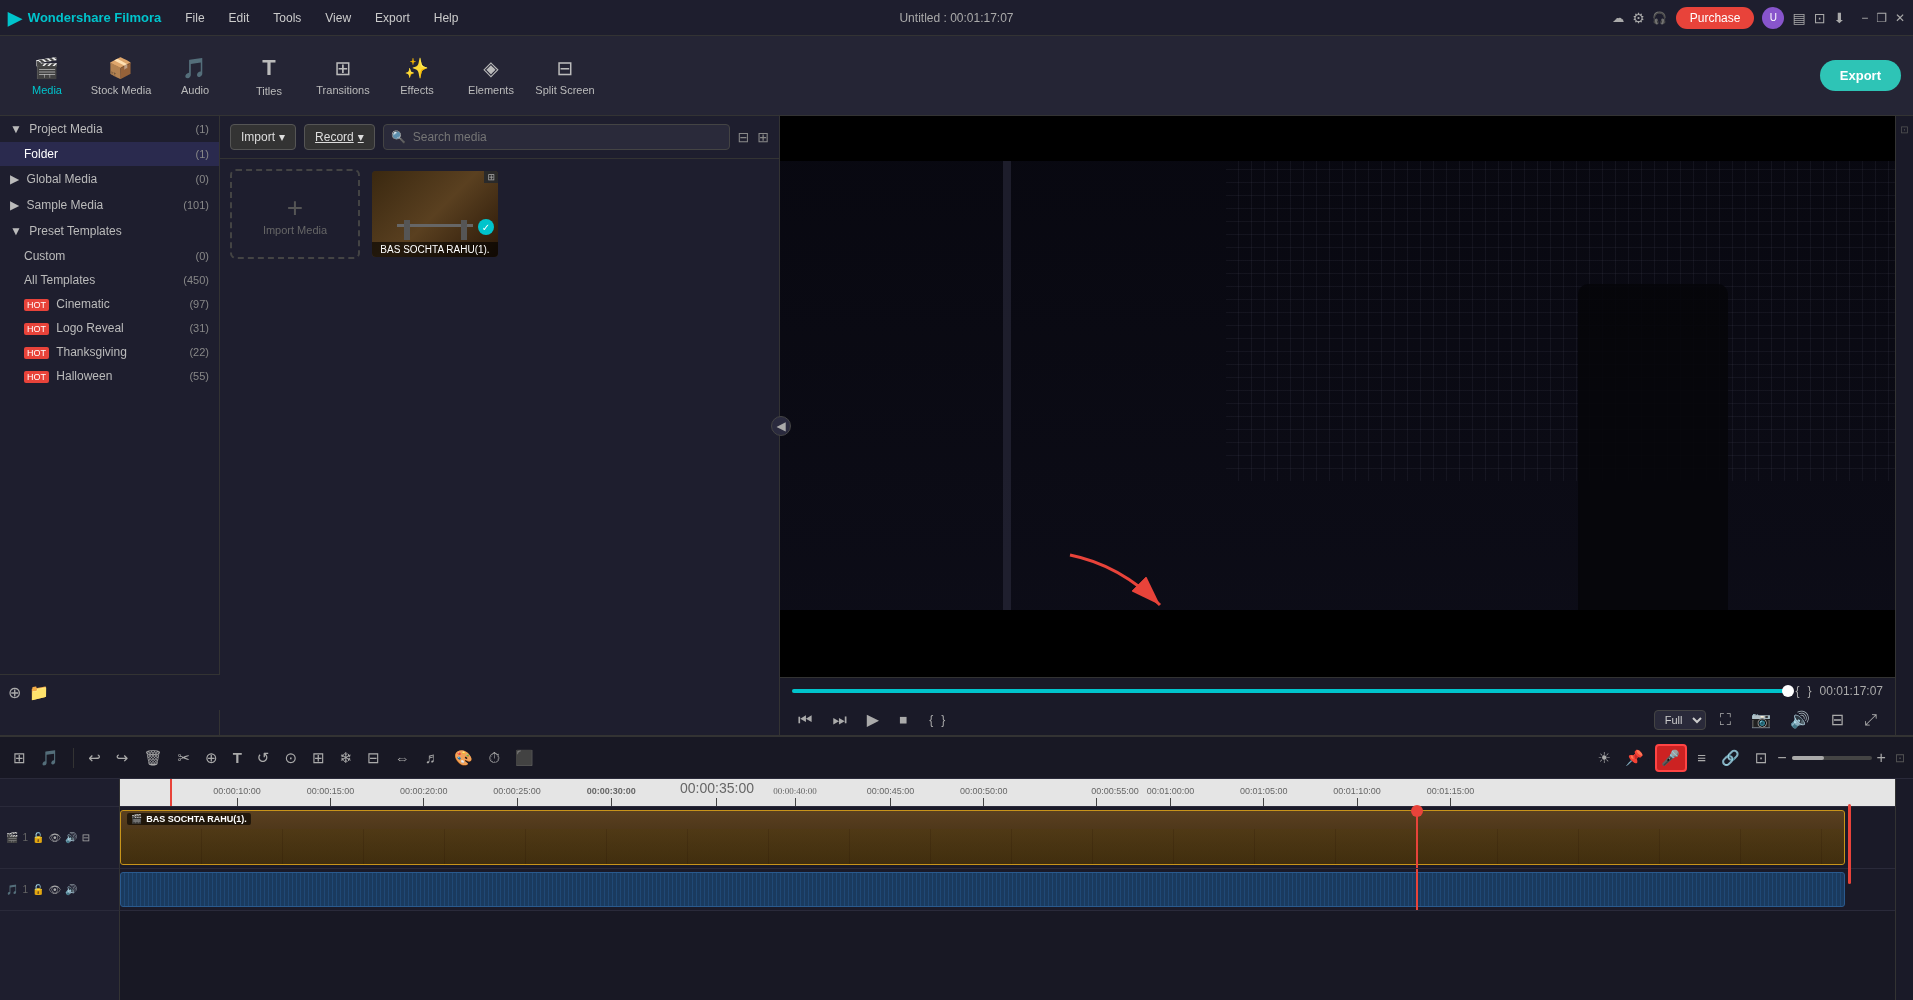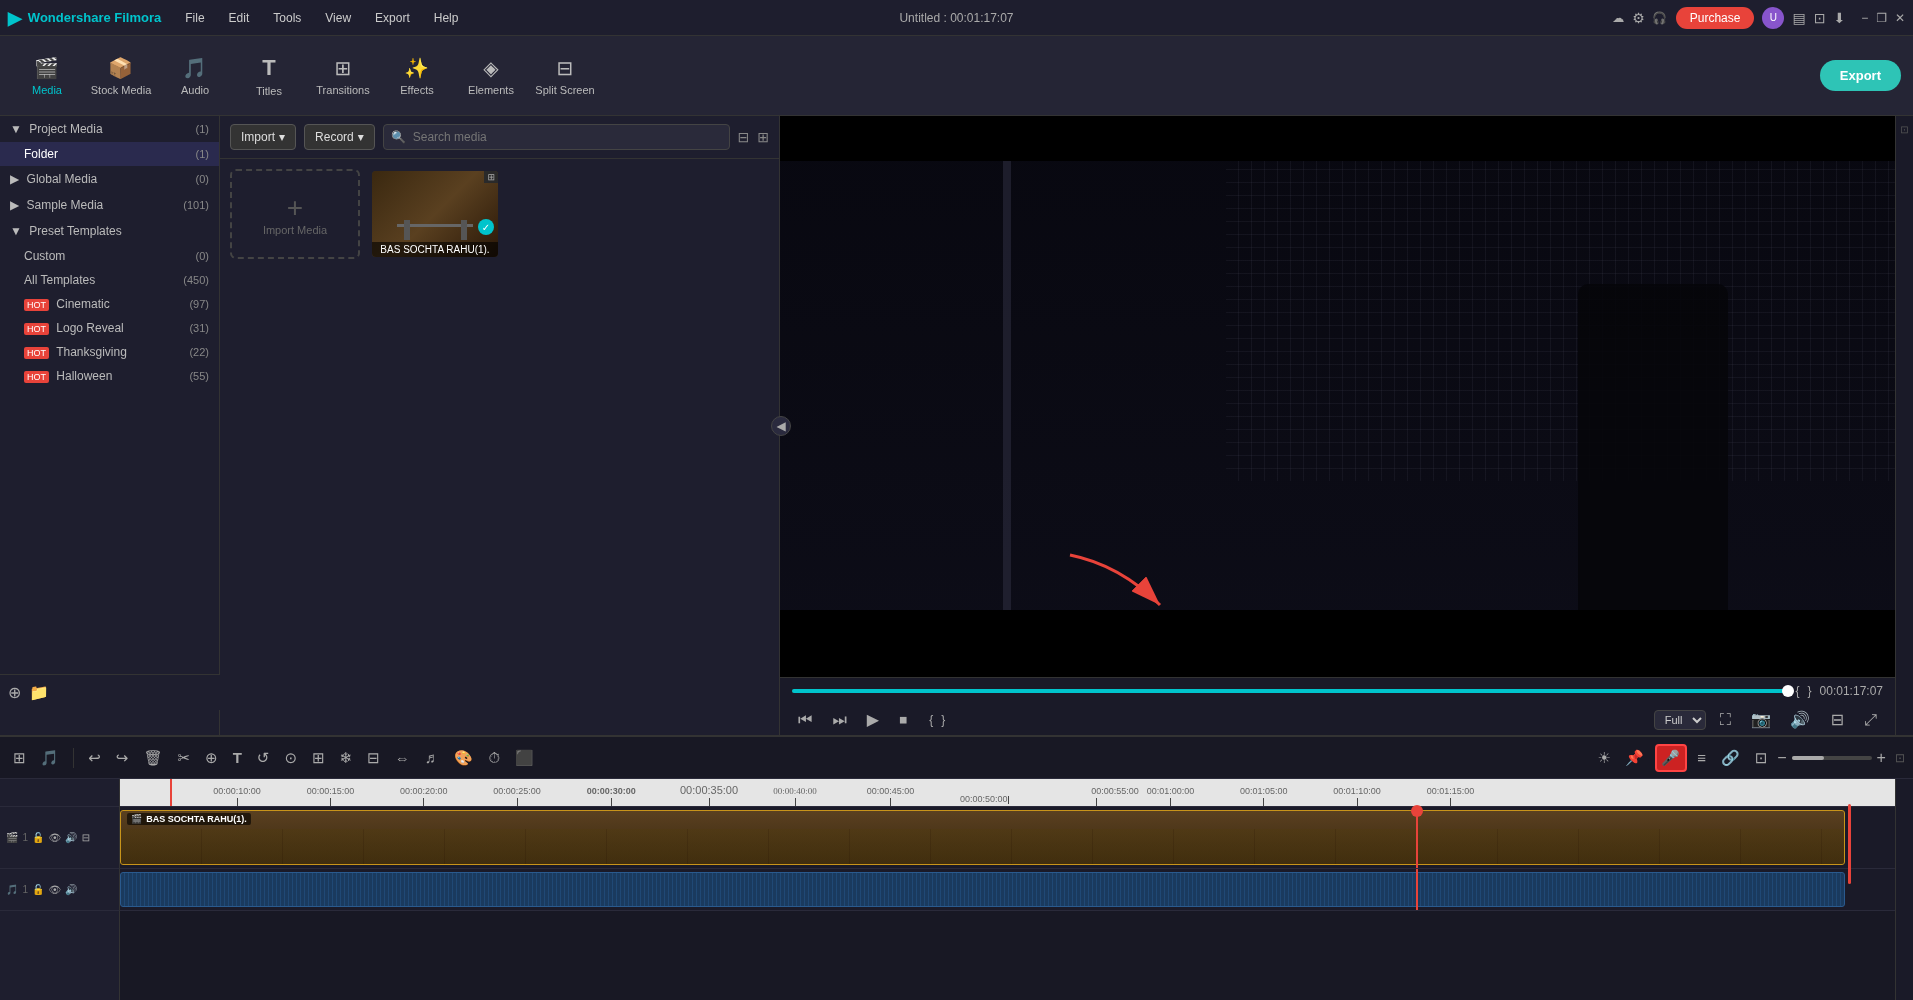--- a/index.html
+++ b/index.html
@@ -73,21 +73,21 @@
       border-right: 1px solid #333;
       display: flex;
       flex-direction: column;
       flex-shrink: 0;
       position: relative;
     }
     #media-toolbar {
       display: flex; align-items: center; padding: 8px 10px; gap: 8px; border-bottom: 1px solid #333;
     }
     .import-btn { background: #333; color: #ddd; border: 1px solid #555; border-radius: 4px; padding: 5px 10px; font-size: 12px; cursor: pointer; display: flex; align-items: center; gap: 4px; }
-    .record-btn { background: #333; color: #ddd; border: 1px solid #555; border-radius: 4px; padding: 5px 10px; font-size: 12px; cursor: pointer; display: flex; align-items: center; gap: 4px; }
+    .record-btn { background: #333; color: #ddd; border: 1px solid #555; border-radius: 4px; padding: 5px 10px; font-size: 12px; cursor: pointer; display: flex; align-items: center; gap: 4px; text-decoration: underline; }
     .search-box { flex: 1; background: #2a2a3a; border: 1px solid #444; border-radius: 4px; padding: 5px 8px; color: #ddd; font-size: 12px; display: flex; align-items: center; gap: 6px; }
     .search-box input { background: transparent; border: none; outline: none; color: #ddd; font-size: 12px; width: 100%; }
     .filter-icon { color: #888; cursor: pointer; font-size: 14px; }
     .grid-icon { color: #888; cursor: pointer; font-size: 14px; }
     #media-grid { display: flex; flex-wrap: wrap; padding: 10px; gap: 10px; overflow-y: auto; flex: 1; }
     .media-import-placeholder { width: 130px; height: 90px; border: 2px dashed #444; border-radius: 6px; display: flex; flex-direction: column; align-items: center; justify-content: center; cursor: pointer; color: #666; }
     .media-import-placeholder .plus { font-size: 28px; color: #555; }
     .media-import-placeholder .label { font-size: 11px; color: #666; }
     .media-thumb { width: 130px; height: 90px; border-radius: 6px; overflow: hidden; position: relative; cursor: pointer; border: 2px solid transparent; }
     .media-thumb .thumb-img { width: 100%; height: 100%; background: #3a3020; display: flex; align-items: center; justify-content: center; position: relative; overflow: hidden; }
@@ -492,32 +492,32 @@
             </div>
             <div style="position: absolute; bottom: 0px; left: 373.333px; display: flex; flex-direction: column; align-items: center;">
               <div style="color: rgb(102, 102, 102); font-size: 9px; white-space: nowrap; margin-bottom: 2px;">00:00:25:00</div>
               <div style="width: 1px; height: 8px; background: rgb(68, 68, 68);"></div>
             </div>
             <div style="position: absolute; bottom: 0px; left: 466.667px; display: flex; flex-direction: column; align-items: center;">
               <div style="color: rgb(102, 102, 102); font-size: 9px; white-space: nowrap; margin-bottom: 2px; font-weight: bold;">00:00:30:00</div>
               <div style="width: 1px; height: 8px; background: rgb(68, 68, 68);"></div>
             </div>
             <div style="position: absolute; bottom: 0px; left: 560px; display: flex; flex-direction: column; align-items: center;">
-              <div style="color: rgb(102, 102, 102); font-size: 11px; white-space: nowrap; margin-bottom: 2px;">00:00:35:00</div>
+              <div style="color: rgb(102, 102, 102); font-size: 14px; white-space: nowrap; margin-bottom: 2px;">00:00:35:00</div>
               <div style="width: 1px; height: 8px; background: rgb(68, 68, 68);"></div>
             </div>
             <div style="position: absolute; bottom: 0px; left: 653.333px; display: flex; flex-direction: column; align-items: center;">
               <div style="color: rgb(102, 102, 102); font-size: 9px; white-space: nowrap; margin-bottom: 2px; font-family: Liberation Serif, serif;">00:00:40:00</div>
               <div style="width: 1px; height: 8px; background: rgb(68, 68, 68);"></div>
             </div>
             <div style="position: absolute; bottom: 0px; left: 746.667px; display: flex; flex-direction: column; align-items: center;">
               <div style="color: rgb(102, 102, 102); font-size: 9px; white-space: nowrap; margin-bottom: 2px;">00:00:45:00</div>
               <div style="width: 1px; height: 8px; background: rgb(68, 68, 68);"></div>
             </div>
-            <div style="position: absolute; bottom: 0px; left: 840px; display: flex; flex-direction: row; align-items: center;">
+            <div style="position: absolute; bottom: 0px; left: 840px; display: flex; flex-direction: column; align-items: center;">
               <div style="color: rgb(102, 102, 102); font-size: 9px; white-space: nowrap; margin-bottom: 2px;">00:00:50:00</div>
               <div style="width: 1px; height: 8px; background: rgb(68, 68, 68);"></div>
             </div>
             <div style="position: absolute; bottom: 0px; left: 933.333px; display: flex; flex-direction: column; align-items: center;">
               <div style="color: rgb(102, 102, 102); font-size: 9px; white-space: nowrap; margin-bottom: 2px; margin-left: 38px;">00:00:55:00</div>
               <div style="width: 1px; height: 8px; background: rgb(68, 68, 68);"></div>
             </div>
             <div style="position: absolute; bottom: 0px; left: 1026.67px; display: flex; flex-direction: column; align-items: center;">
               <div style="color: rgb(102, 102, 102); font-size: 9px; white-space: nowrap; margin-bottom: 2px;">00:01:00:00</div>
               <div style="width: 1px; height: 8px; background: rgb(68, 68, 68);"></div>

